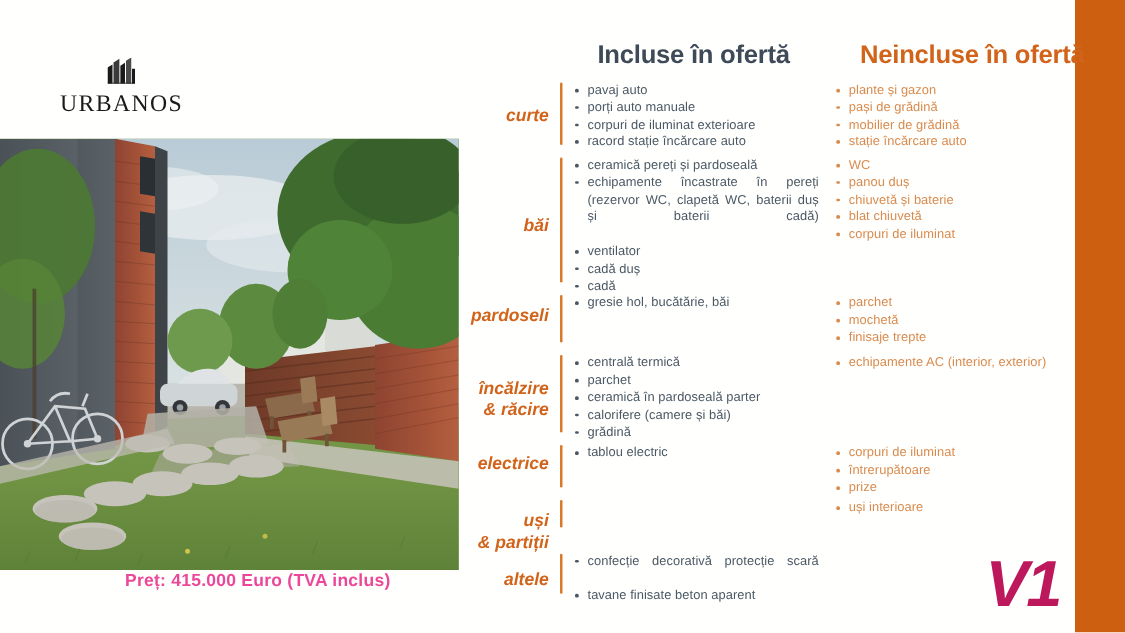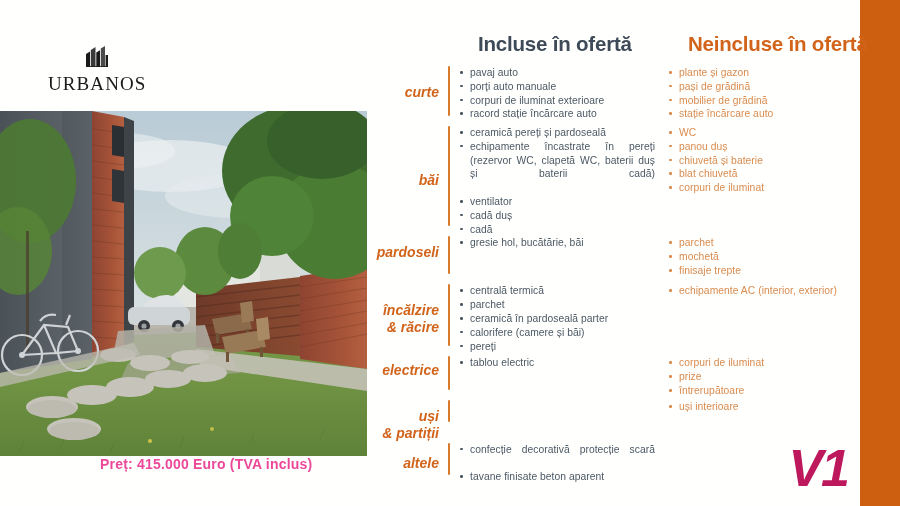--- a/index.html
+++ b/index.html
@@ -361,21 +361,21 @@
           <div>&amp; răcire</div>
         </div>
         <div class="divider" style="height: 62px; align-self: flex-start;"></div>
         <div class="cells">
           <div class="cell-left">
             <ul>
               <li>centrală termică</li>
               <li>parchet</li>
               <li>ceramică în pardoseală parter</li>
               <li>calorifere (camere și băi)</li>
-              <li>pereți</li>
+              <li>grădină</li>
             </ul>
           </div>
           <div class="cell-right">
             <ul>
               <li>echipamente AC (interior, exterior)</li>
             </ul>
           </div>
         </div>
       </div>
       <div class="row" style="min-height: 44px;">
@@ -383,22 +383,22 @@
         <div class="divider" style="height: 34px; align-self: flex-start;"></div>
         <div class="cells">
           <div class="cell-left">
             <ul>
               <li>tablou electric</li>
             </ul>
           </div>
           <div class="cell-right">
             <ul>
               <li>corpuri de iluminat</li>
+              <li>întrerupătoare</li>
               <li>prize</li>
-              <li>întrerupătoare</li>
             </ul>
           </div>
         </div>
       </div>
       <div class="row" style="min-height: 32px;">
         <div class="row-label" style="padding-top: 8px;">
           <div>uși</div>
           <div>&amp; partiții</div>
         </div>
         <div class="divider" style="height: 22px; align-self: flex-start;"></div>

